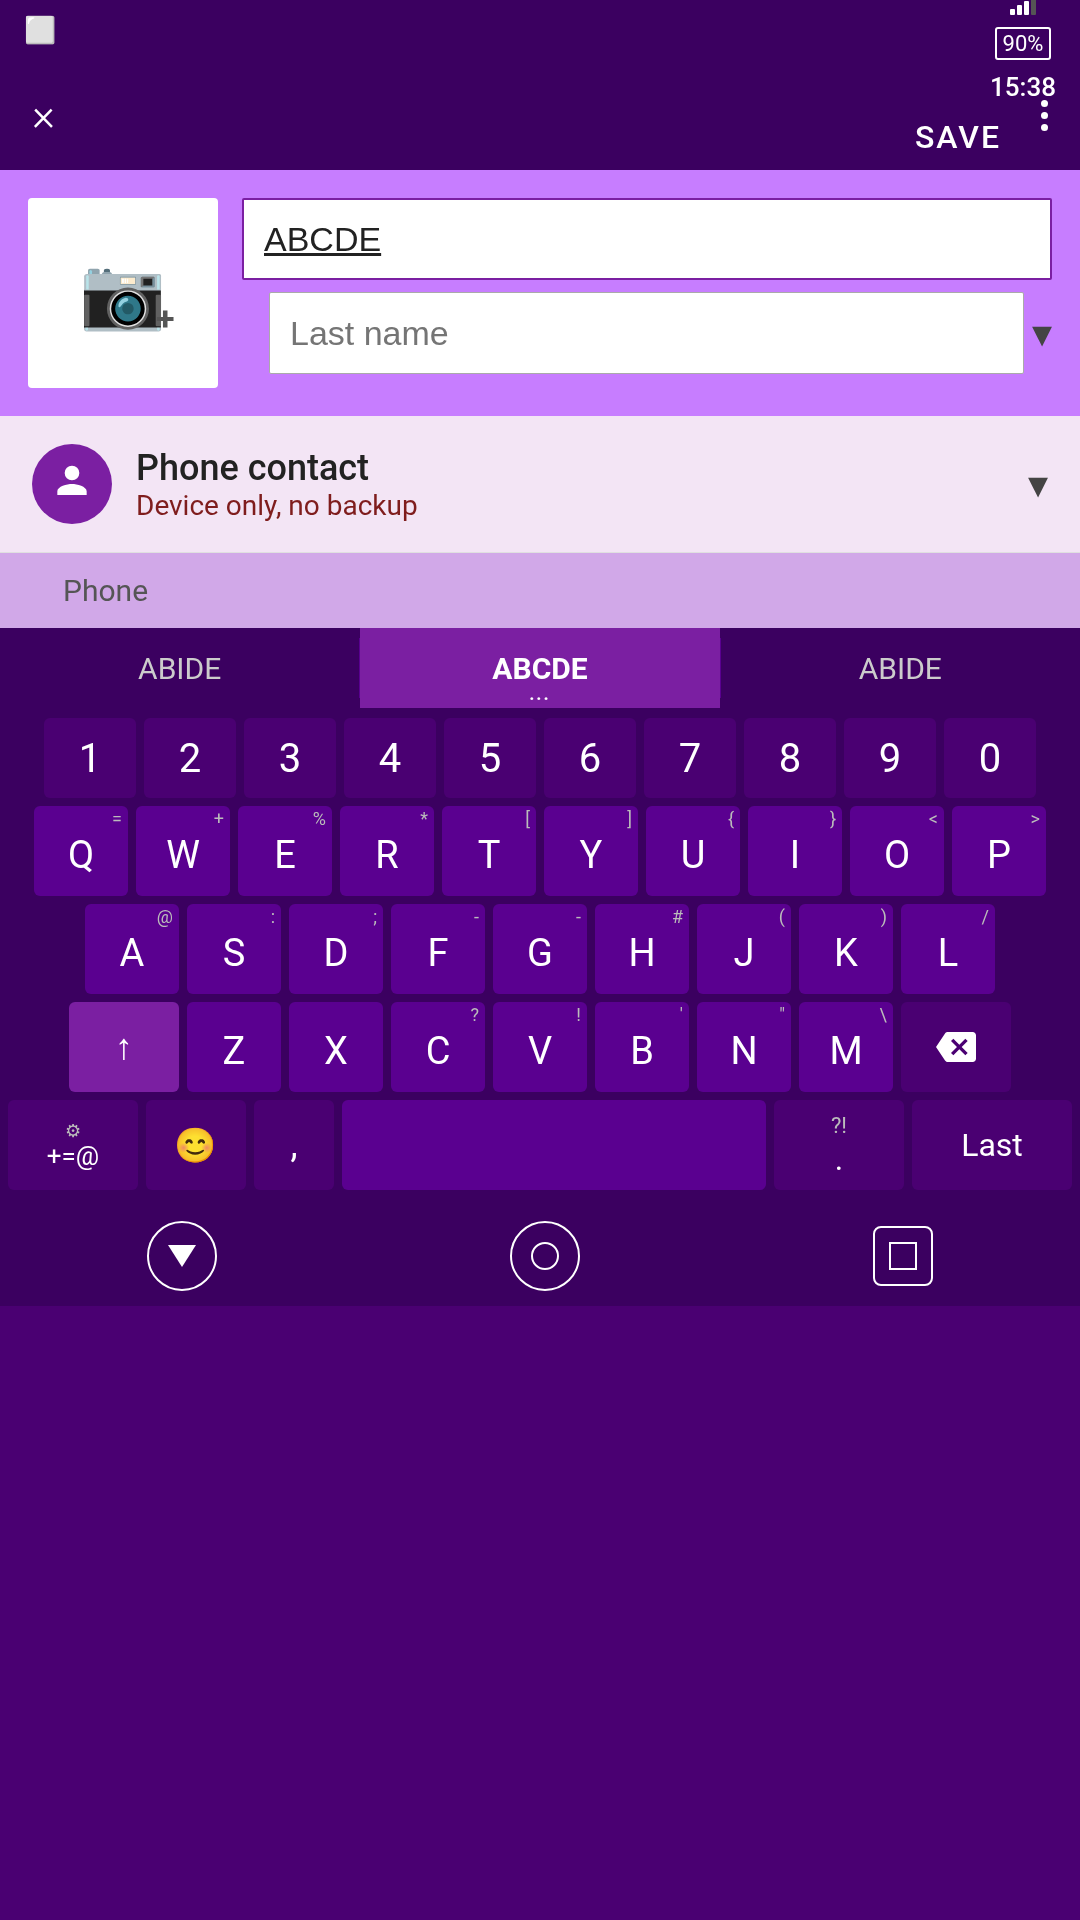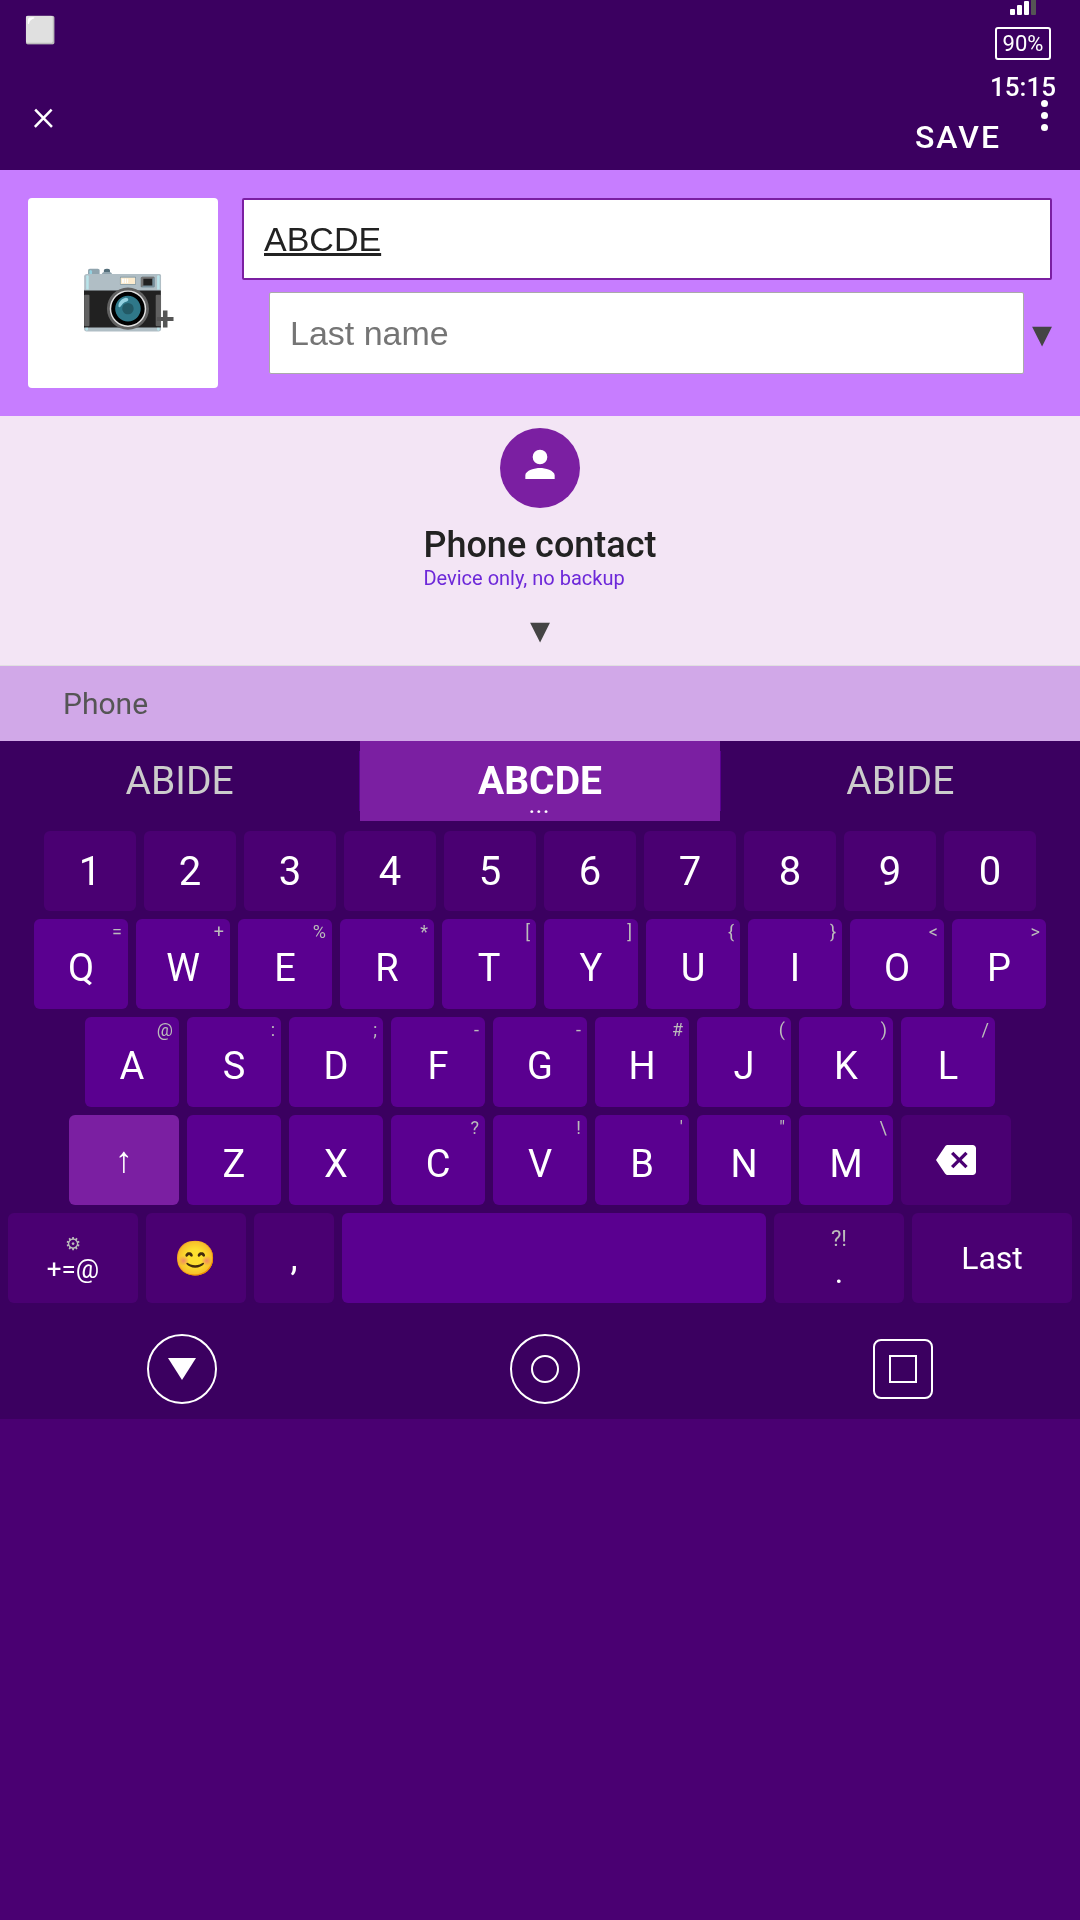--- a/index.html
+++ b/index.html
@@ -151,26 +151,25 @@
     }
     .chevron-down {
       font-size: 40px;
       color: #444;
       cursor: pointer;
     }
 
     
     .contact-type-row {
       background: #f3e5f5;
-      padding: 12px 32px;
-      display: flex;
-      align-items: center;
-      gap: 16px;
+      padding: 28px 32px;
+      display: flex;
+      align-items: center;
+      gap: 24px;
       border-bottom: 1px solid #e0e0e0;
-      flex-direction: column;
     }
     .contact-icon-circle {
       width: 80px;
       height: 80px;
       background: #7b1fa2;
       border-radius: 50%;
       display: flex;
       align-items: center;
       justify-content: center;
       flex-shrink: 0;
@@ -180,22 +179,22 @@
       height: 44px;
       fill: white;
     }
     .contact-info { flex: 1; }
     .contact-title {
       font-size: 36px;
       font-weight: 500;
       color: #222;
     }
     .contact-subtitle {
-      font-size: 20px;
-      color: #6d28d9;
+      font-size: 28px;
+      color: #7f1d1d;
     }
 
     
     .phone-label-row {
       background: #d1a8e8;
       padding: 20px 32px;
     }
     .phone-label {
       font-size: 30px;
       color: #555;
@@ -207,21 +206,21 @@
       background: #3b0060;
       height: 80px;
       display: flex;
       align-items: stretch;
     }
     .suggestion-item {
       flex: 1;
       display: flex;
       align-items: center;
       justify-content: center;
-      font-size: 39px;
+      font-size: 30px;
       color: #ccc;
       cursor: pointer;
       position: relative;
     }
     .suggestion-item.active {
       background: #7b1fa2;
       color: white;
       font-weight: bold;
     }
     .suggestion-item.active::after {
@@ -456,21 +455,21 @@
       <div class="signal-bar" style="height:18px;"></div>
     </div>
 
     <div class="signal-bars">
       <div class="signal-bar" style="height:6px;"></div>
       <div class="signal-bar" style="height:10px;"></div>
       <div class="signal-bar" style="height:14px;"></div>
       <div class="signal-bar" style="height:18px;background:#555;"></div>
     </div>
     <span class="battery-text">90%</span>
-    <span class="time-text">15:15</span>
+    <span class="time-text">15:38</span>
   </div>
 </div>
 
 <div class="action-bar">
   <span class="close-btn">×</span>
   <div class="spacer"></div>
   <span class="save-btn">SAVE</span>
   <div class="more-btn">
     <div class="dot"></div>
     <div class="dot"></div>

